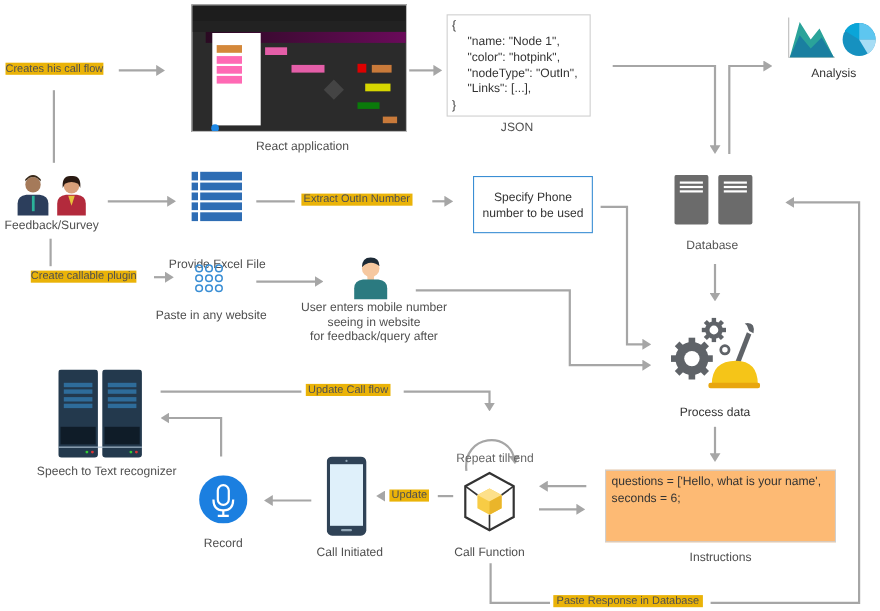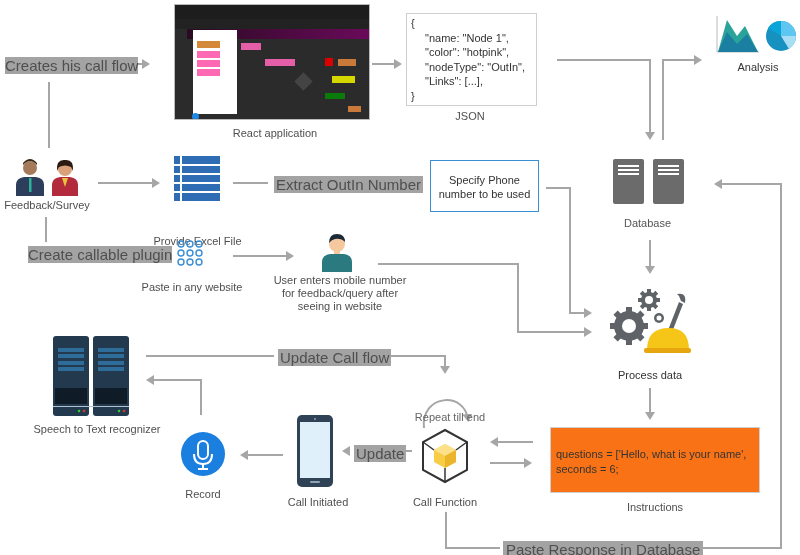--- a/index.html
+++ b/index.html
@@ -1,29 +1,29 @@
 <!DOCTYPE html>
 <html><head>
 <meta charset="utf-8">
 <style>
   html, body { margin:0; padding:0; background:#ffffff; }
   body { width:800px; height:555px; position:relative; overflow:hidden;
          font-family:"Liberation Sans", "DejaVu Sans", sans-serif; color:#4a4a4a; }
-  .lbl { position:absolute; font-size:15px; color:#4f4f4f; white-space:nowrap; background:#a3a3a3; }
+  .lbl { position:absolute; font-size:10px; color:#4f4f4f; white-space:nowrap; background:#eab308; }
   .cap { position:absolute; font-size:11px; color:#4f4f4f; text-align:center; white-space:nowrap; }
   .bold { font-weight:bold; }
   svg.wires { position:absolute; left:0; top:0; }
   .icon { position:absolute; }
   .json-box { position:absolute; left:406px; top:13px; width:131px; height:93px; border:1.5px solid #cfcfcf;
               font-size:11px; line-height:14.5px; color:#333; box-sizing:border-box; padding:2px 0 0 4px; background:#fff; }
   .json-box div { white-space:nowrap; }
   .phone-box { position:absolute; left:430px; top:160px; width:109px; height:52px; border:1.5px solid #3a8ed4;
                box-sizing:border-box; font-size:11px; color:#333; text-align:center; padding-top:12px; line-height:14px; background:#fff;}
   .instr-box { position:absolute; left:550px; top:427px; width:210px; height:66px; border:1.5px solid #cfcfcf;
-               box-sizing:border-box; font-size:11px; color:#333; padding:19px 0 0 5px; line-height:15px; background:#f97316; }
+               box-sizing:border-box; font-size:11px; color:#333; padding:3px 0 0 5px; line-height:15px; background:#fdba74; }
   .instr-box div { white-space:nowrap; }
   .app-shot { position:absolute; left:174px; top:4px; width:196px; height:116px; background:#2b2b2b; border:1px solid #bbb; box-sizing:border-box; overflow:hidden; }
 </style>
 </head>
 <body>
 
 <svg class="wires" width="800" height="555">
   <defs>
     <marker id="ah" markerWidth="8" markerHeight="10" refX="6" refY="5" orient="auto" markerUnits="userSpaceOnUse">
       <path d="M0,0 L8,5 L0,10 Z" fill="#a6a6a6"></path>
@@ -192,22 +192,22 @@
 <div class="cap" style="left:132px;top:281px;width:120px;">Paste in any website</div>
 
 <svg class="icon" style="left:320px;top:231px;" width="34" height="42">
   <circle cx="17" cy="13" r="8" fill="#f6c8a0"></circle>
   <path d="M9,12 Q9,3 17,3 Q25,3 25,11 Q21,7 15,8 Q11,9 9,12Z" fill="#1c2a36"></path>
   <rect x="14" y="19" width="6" height="5" fill="#f6c8a0"></rect>
   <path d="M2,41 L2,31 Q2,24 10,23 L24,23 Q32,24 32,31 L32,41Z" fill="#2b7a80"></path>
 </svg>
 <div class="cap" style="left:270px;top:274px;width:140px;line-height:13px;">
   <div>User enters mobile number</div>
+  <div>seeing in website</div>
   <div>for feedback/query after</div>
-  <div>seeing in website</div>
 </div>
 
 <svg class="icon" style="left:609px;top:288px;" width="82" height="68">
   <g fill="#5f6368">
     <circle cx="20" cy="38" r="15"></circle>
     <g transform="translate(20,38)">
         <rect x="-3" y="-19" width="6" height="38"></rect>
         <rect x="-19" y="-3" width="38" height="6"></rect>
       <rect x="-3" y="-19" width="6" height="38" transform="rotate(45)"></rect>
         <rect x="-3" y="-19" width="6" height="38" transform="rotate(-45)"></rect>

